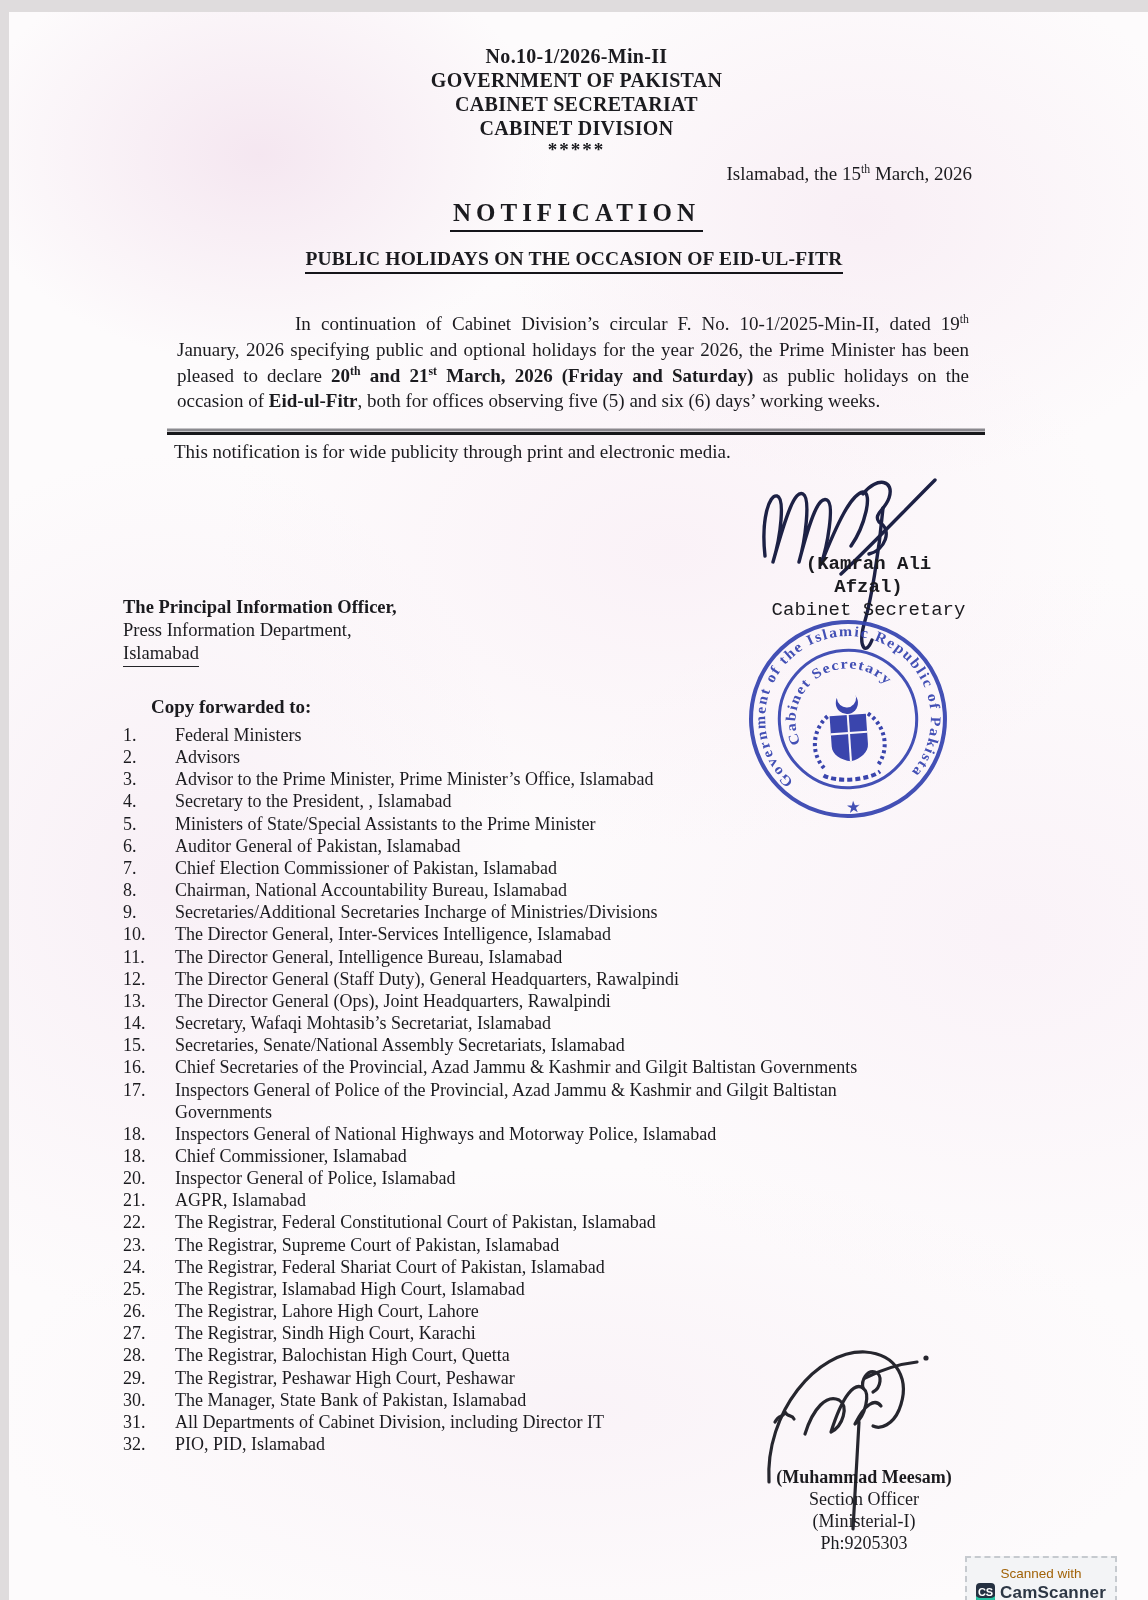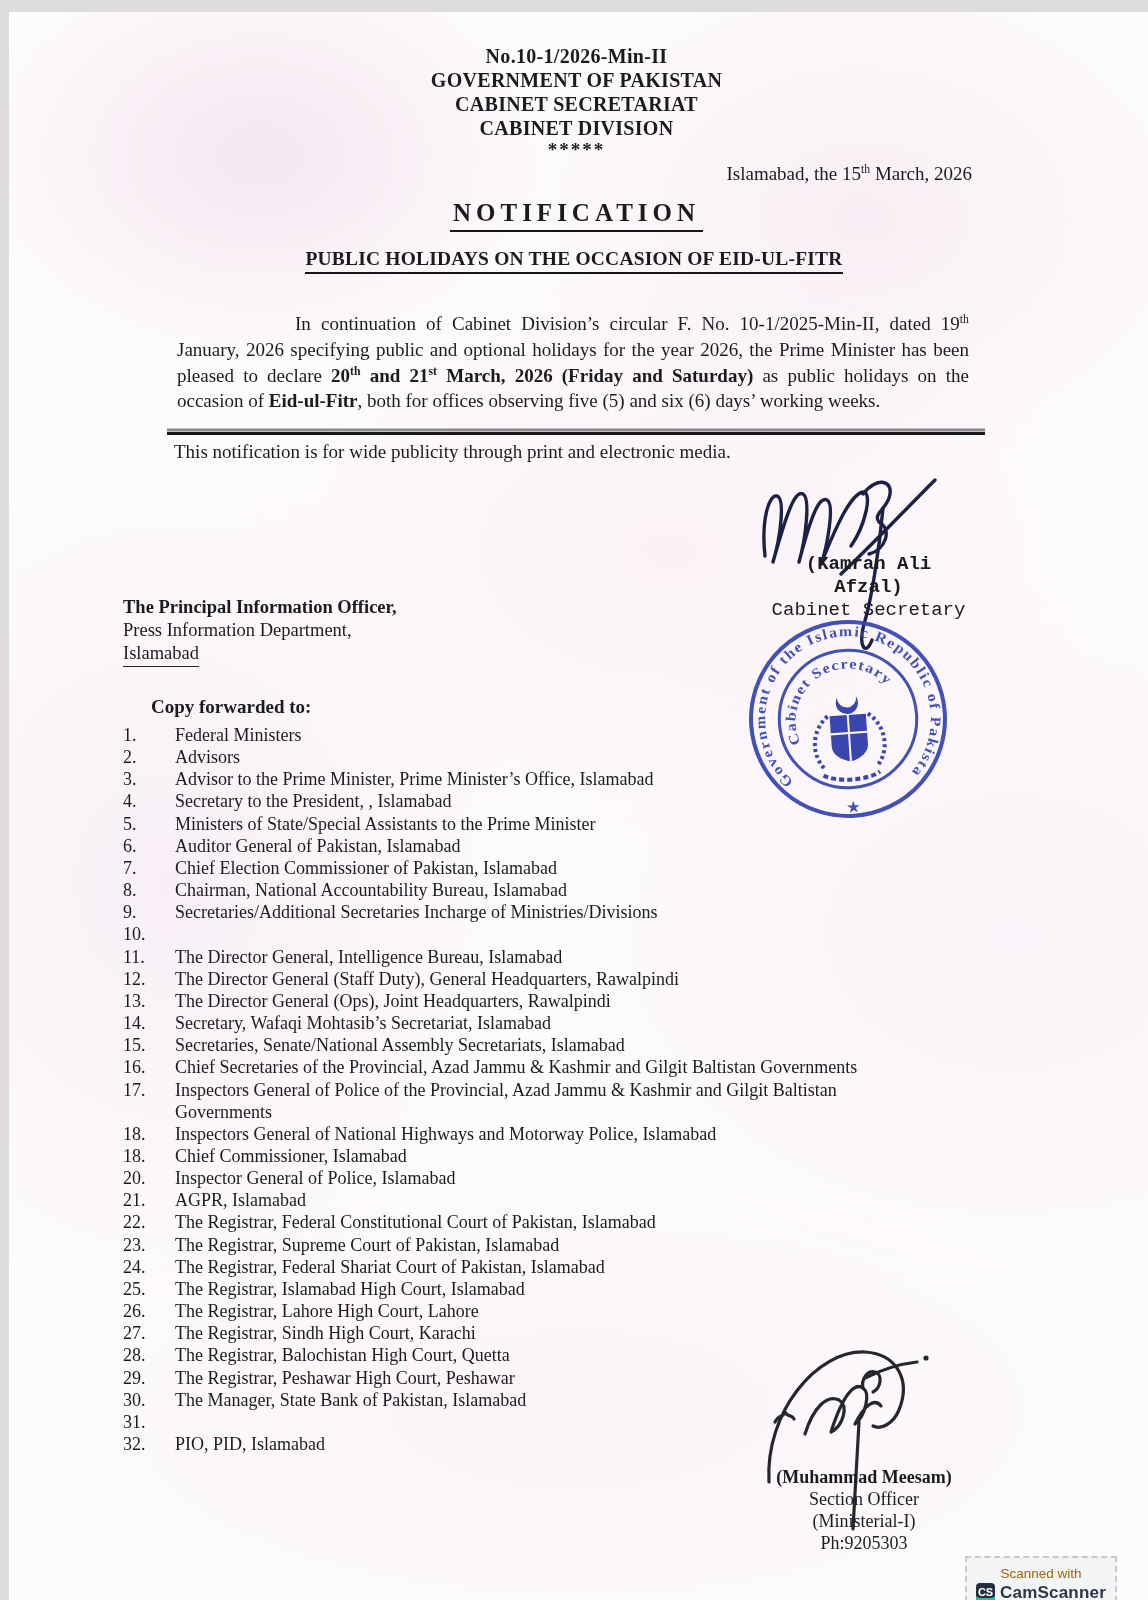--- a/index.html
+++ b/index.html
@@ -201,20 +201,21 @@
       <div class="copy-row">
         <span class="copy-num">8.</span>
         <span class="copy-txt">Chairman, National Accountability Bureau, Islamabad</span>
       </div>
       <div class="copy-row">
         <span class="copy-num">9.</span>
         <span class="copy-txt">Secretaries/Additional Secretaries Incharge of Ministries/Divisions</span>
       </div>
       <div class="copy-row">
         <span class="copy-num">10.</span>
+        <span class="copy-txt">The Director General, Inter-Services Intelligence, Islamabad</span>
       </div>
       <div class="copy-row">
         <span class="copy-num">11.</span>
         <span class="copy-txt">The Director General, Intelligence Bureau, Islamabad</span>
       </div>
       <div class="copy-row">
         <span class="copy-num">12.</span>
         <span class="copy-txt">The Director General (Staff Duty), General Headquarters, Rawalpindi</span>
       </div>
       <div class="copy-row">
@@ -285,20 +286,21 @@
       <div class="copy-row">
         <span class="copy-num">29.</span>
         <span class="copy-txt">The Registrar, Peshawar High Court, Peshawar</span>
       </div>
       <div class="copy-row">
         <span class="copy-num">30.</span>
         <span class="copy-txt">The Manager, State Bank of Pakistan, Islamabad</span>
       </div>
       <div class="copy-row">
         <span class="copy-num">31.</span>
+        <span class="copy-txt">All Departments of Cabinet Division, including Director IT</span>
       </div>
       <div class="copy-row">
         <span class="copy-num">32.</span>
         <span class="copy-txt">PIO, PID, Islamabad</span>
       </div>
     </div>
 
   <svg class="abs sig2-svg" viewBox="0 0 215 212">
     <path class="ink2" d="M28,98 C32,90 36,94 38,88 C41,94 45,90 47,95"></path>
     <path class="ink2" d="M22,158 C18,88 70,26 118,28 C150,30 164,56 152,86 C146,100 134,106 126,102"></path>

